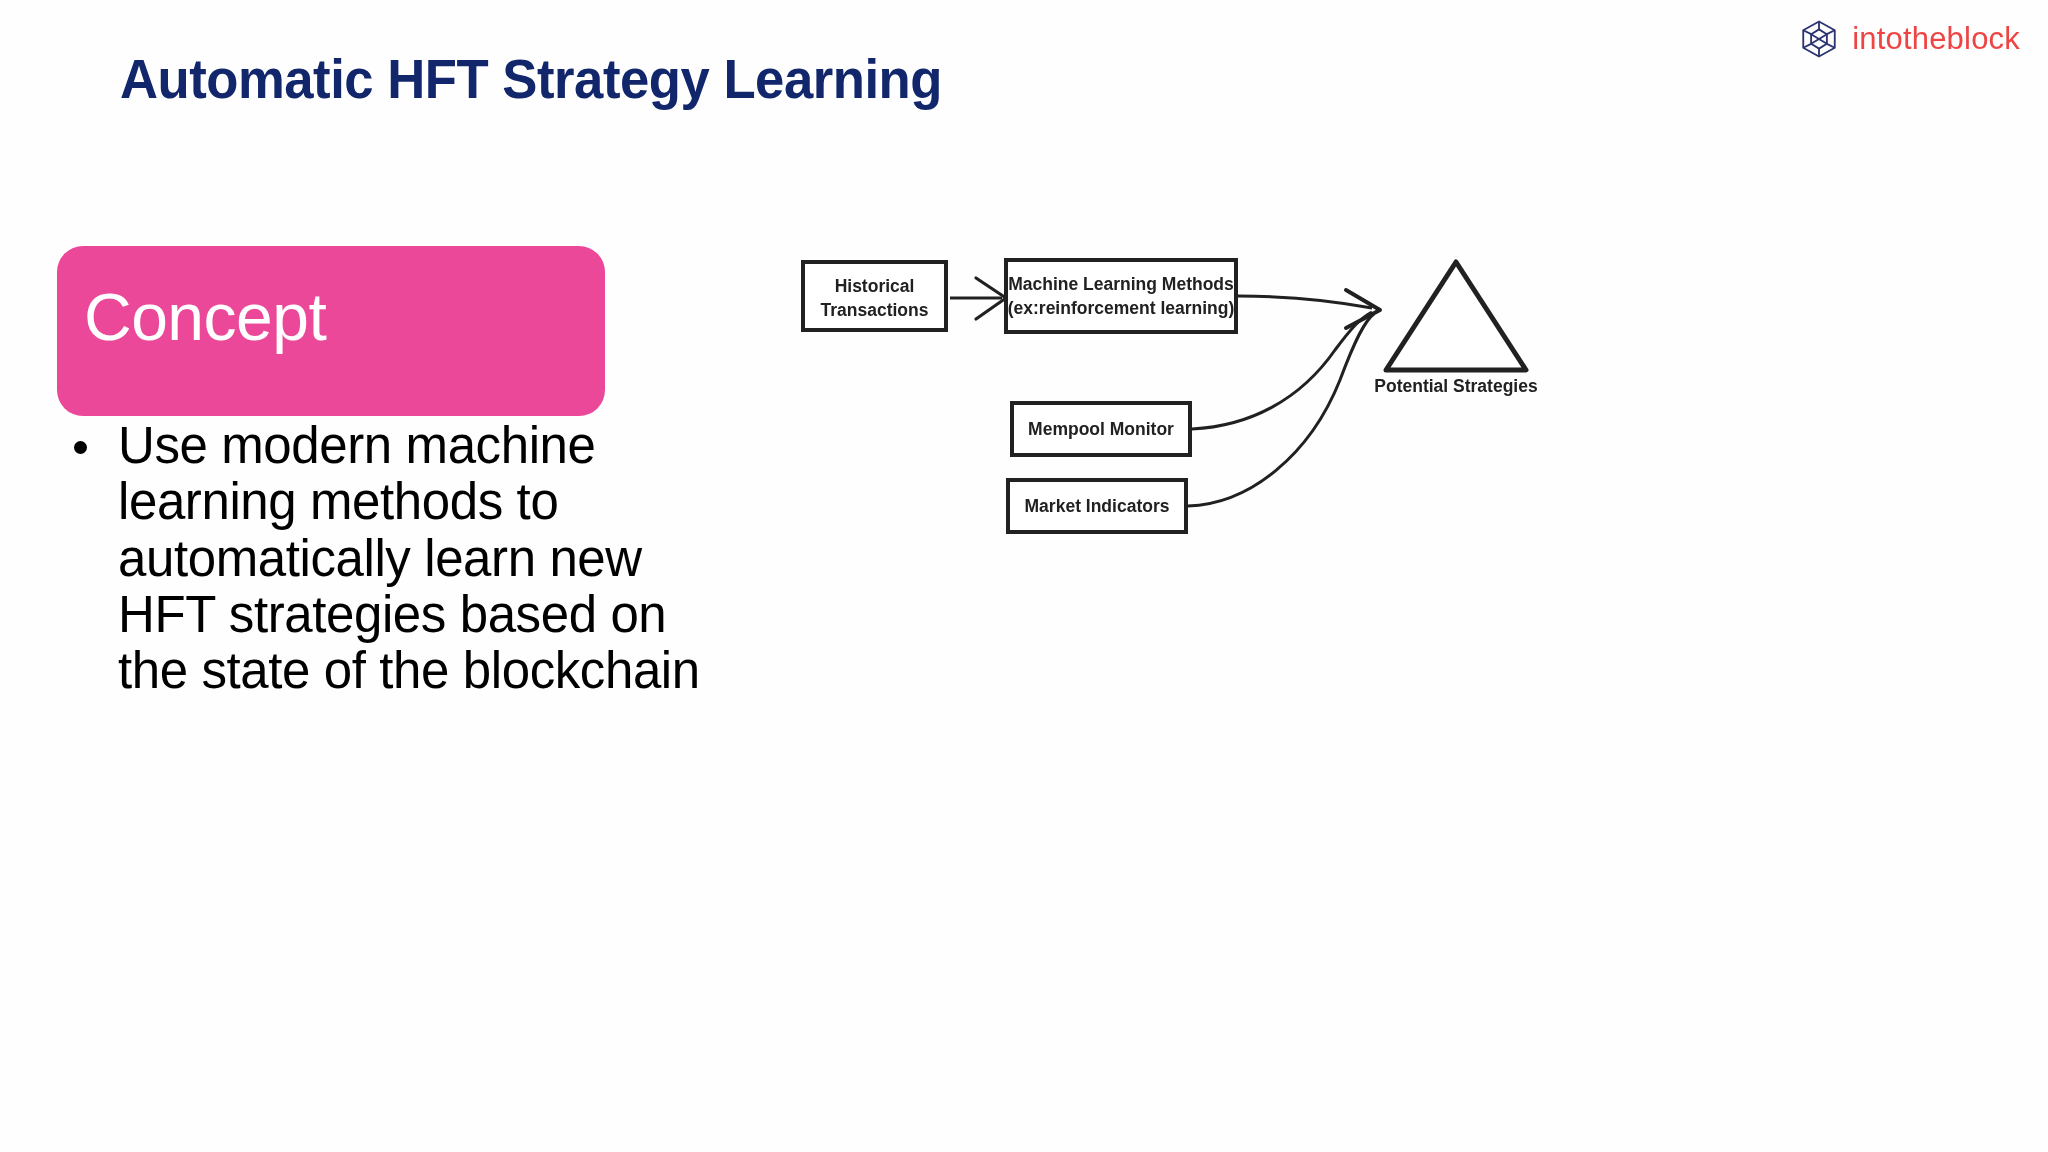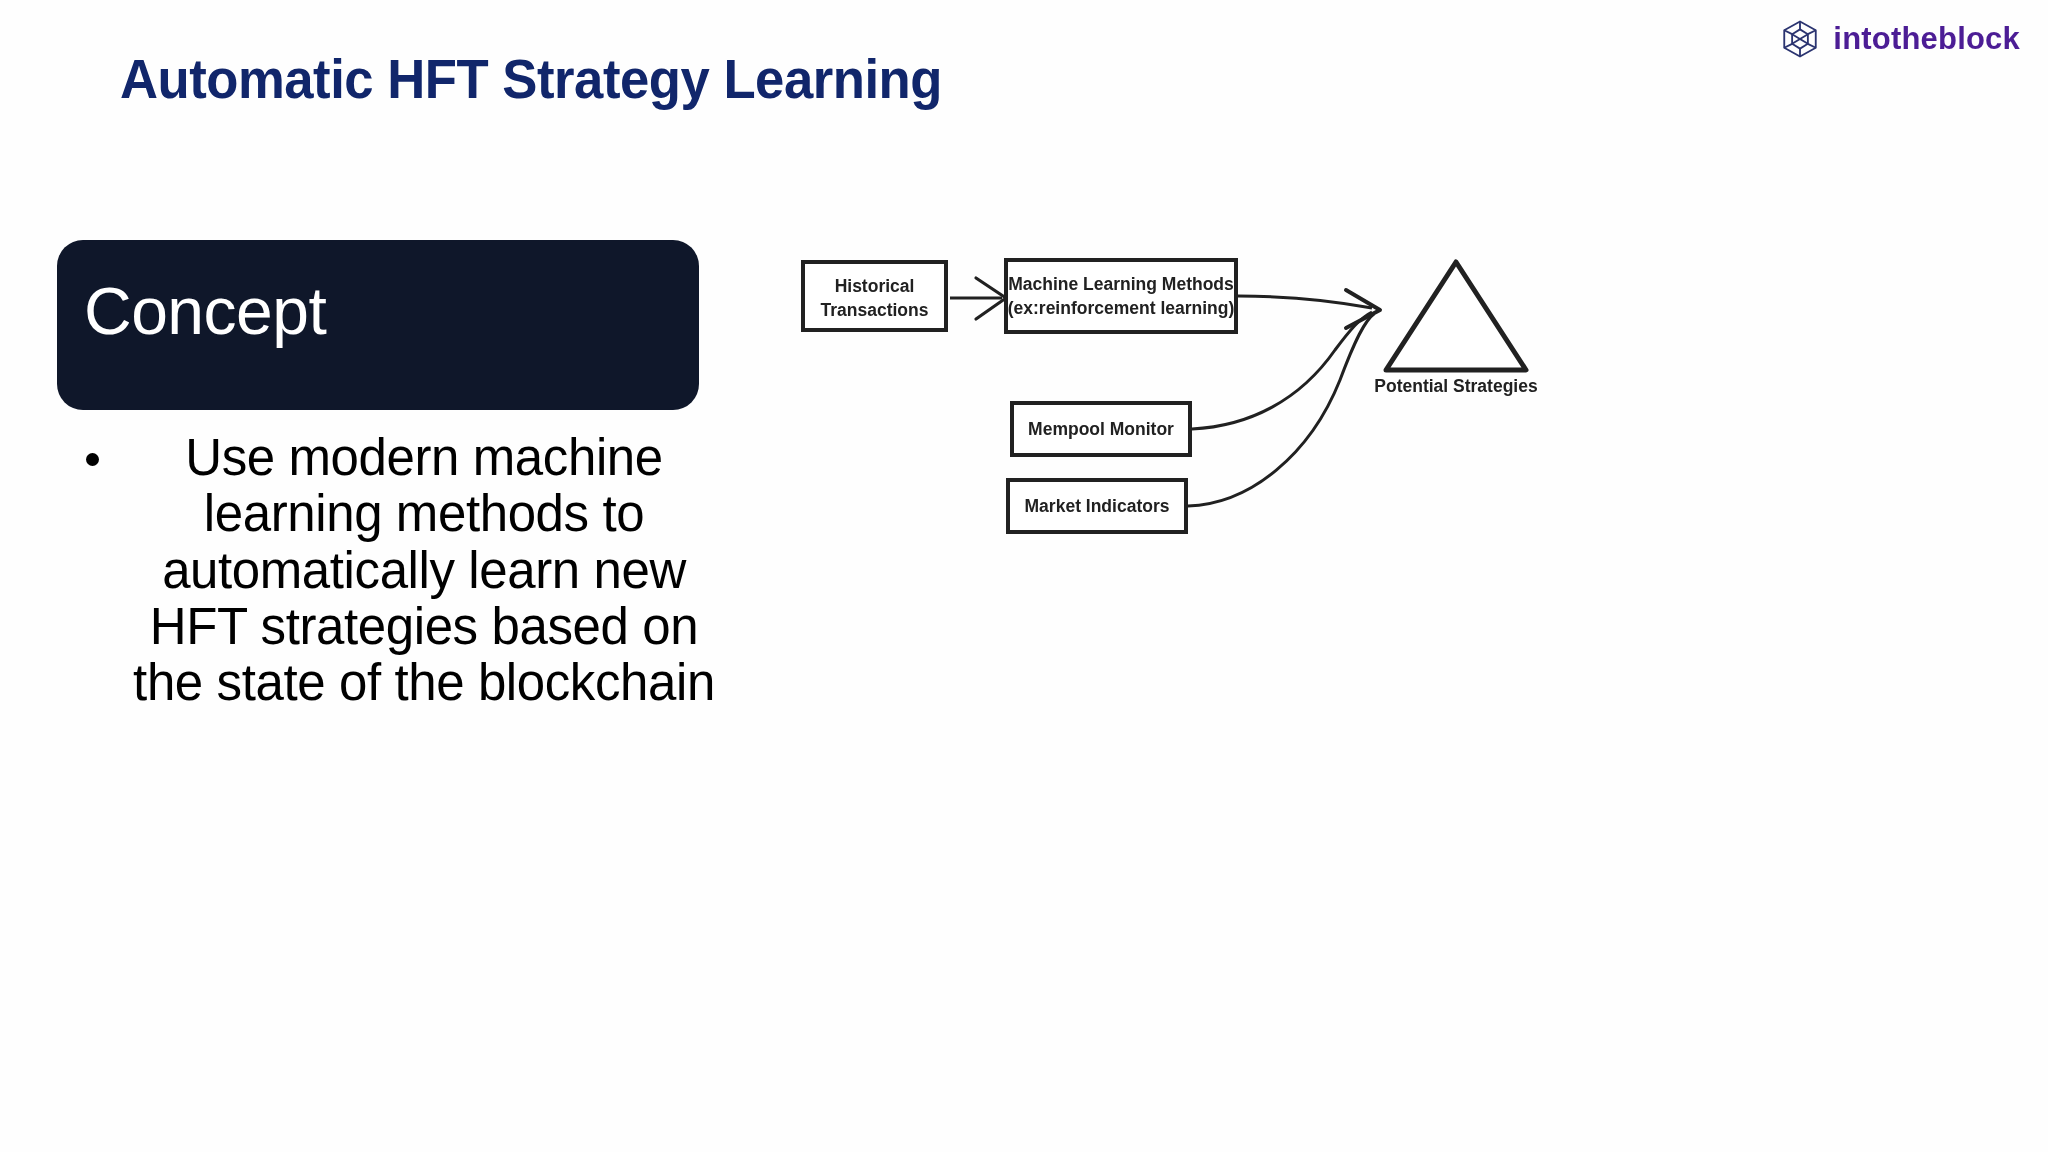--- a/index.html
+++ b/index.html
@@ -26,22 +26,22 @@
     gap: 12px;
   }
   #brand-logo .logo-mark {
     width: 42px;
     height: 42px;
     flex: 0 0 auto;
   }
   #brand-logo .logo-word {
     font-size: 31px;
     letter-spacing: 0.2px;
-    color: #4c1d95;
-    font-weight: 700;
+    color: #ef4444;
+    font-weight: 400;
     white-space: nowrap;
   }
 
   
   #slide-title {
     position: absolute;
     left: 120px;
     top: 46px;
     font-size: 56px;
     font-weight: bold;
@@ -49,48 +49,47 @@
     letter-spacing: -0.5px;
     transform: scaleX(0.94);
     transform-origin: left center;
     white-space: nowrap;
   }
 
   
   #concept-banner {
     position: absolute;
     left: 57px;
-    top: 240px;
-    width: 642px;
+    top: 246px;
+    width: 548px;
     height: 170px;
-    background: #0f172a;
+    background: #ec4899;
     border-radius: 26px;
     box-sizing: border-box;
   }
   #concept-banner .concept-label {
     position: absolute;
     left: 27px;
     top: 38px;
     font-size: 66px;
     line-height: 1;
     color: #ffffff;
     font-weight: 400;
     letter-spacing: -0.5px;
   }
 
   
   #concept-bullet-list {
     position: absolute;
     left: 66px;
     top: 418px;
     width: 640px;
-    margin: 12px;
+    margin: 0;
     padding: 0;
     list-style: none;
-    text-align: center;
   }
   #concept-bullet-list li {
     position: relative;
     padding-left: 52px;
     font-size: 51px;
     line-height: 1.105;
     color: #000000;
     letter-spacing: -0.4px;
   }
   #concept-bullet-list li .bullet-dot {

